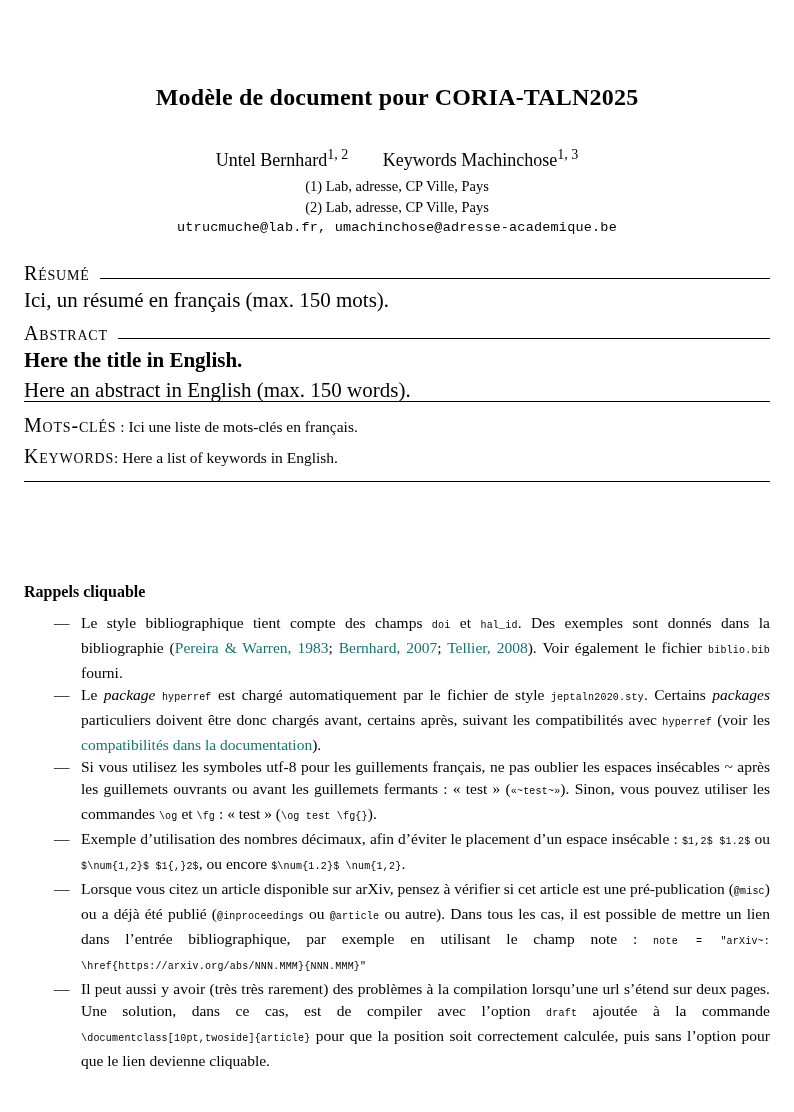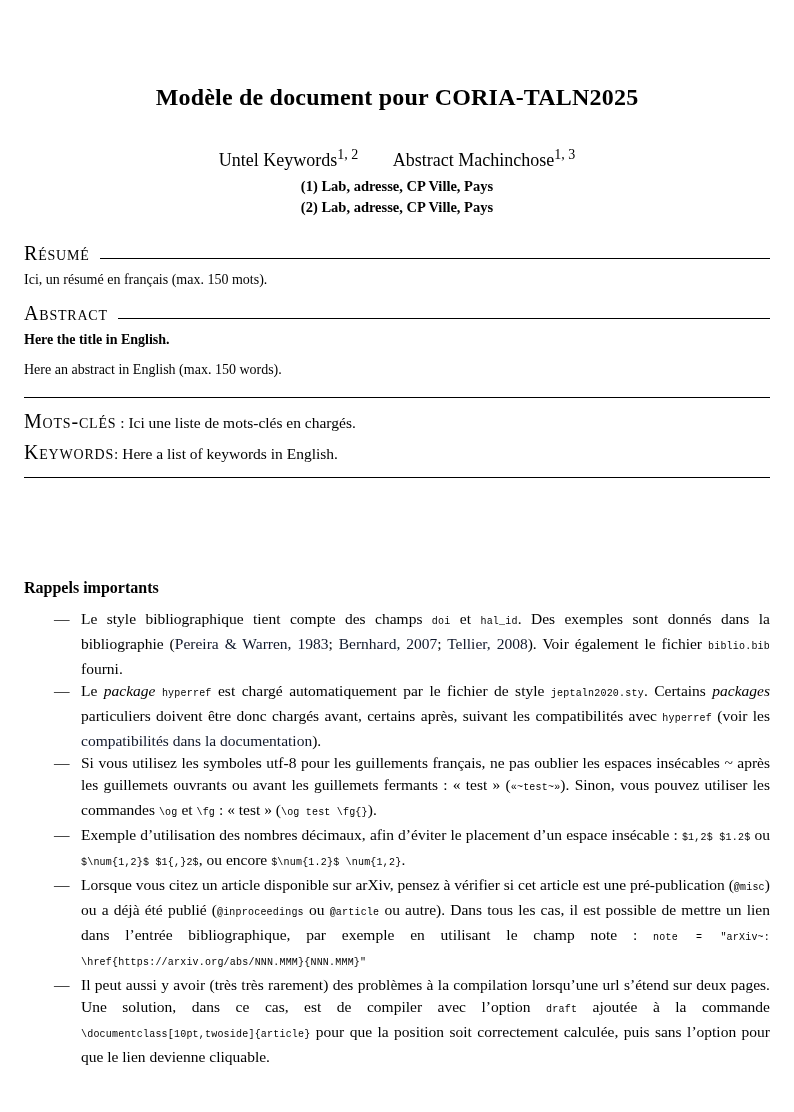--- a/index.html
+++ b/index.html
@@ -9,94 +9,95 @@
     font-family:"Liberation Serif", serif; color:#000;
   }
   .title {
     padding-top:84px; text-align:center;
     font-size:24px; font-weight:bold; letter-spacing:0.2px;
   }
   .authors { margin-top:38px; text-align:center; font-size:18px; line-height:23px; }
   .author + .author { margin-left:30px; }
   .author sup { font-size:14px; line-height:0; }
   .affiliations { margin-top:4px; }
-  .affil { text-align:center; font-size:14.5px; line-height:21px;font-weight:bold; }
+  .affil { text-align:center; font-size:14.5px; line-height:21px; }
   .email {
     text-align:center; font-family:"Liberation Mono", monospace;
     font-size:13.5px; line-height:20px; letter-spacing:0.2px;
   }
   .section-head { display:flex; align-items:flex-end; margin-top:25px;justify-content:center; }
   .section-head .sc-label {
     font-variant:small-caps; font-size:20px; line-height:20px; letter-spacing:0.8px;
   }
   .section-head .rule { flex:1; height:1.3px; background:#000; margin-left:10px; margin-bottom:4px; }
-  .body-text { font-size:14px; line-height:22px; }
+  .body-text { font-size:21px; line-height:22px; }
   .resume-text { margin-top:6px; }
   .head-abstract { margin-top:12px; }
   .english-title { margin-top:6px; font-weight:bold; }
-  .abstract-line { margin-top:8px; padding-bottom:16px; border-bottom:1.4px solid #000; }
+  .abstract-line { margin-top:8px; padding-bottom:0; border-bottom:1.4px solid #000; }
   .kw-line { margin-top:12px; font-size:15.5px; line-height:22px; }
   .kw-line .sc-label { font-variant:small-caps; font-size:20px; letter-spacing:0.8px; }
   .kw-line.keywords { margin-top:7px; }
   .divider { margin-top:12px; height:1.4px; background:#000; }
   .reminders-heading { margin-top:100px; font-size:16px; font-weight:bold; line-height:20px; }
   .list { margin-top:10px; }
   .item { display:flex; }
   .marker { width:57px; padding-left:30px; box-sizing:border-box; flex-shrink:0;
             font-size:15.5px; line-height:22px; }
   .content { flex:1; text-align:justify; font-size:15.5px; line-height:22px;
              hyphens:manual; -webkit-hyphens:manual; }
   .seg-code {
     font-family:"Liberation Mono", monospace; font-size:10px; letter-spacing:0.2px;
   }
   .seg-italic { font-style:italic; }
-  .seg-link { color:#0f172a; }
+  .seg-link { color:#0f766e; }
 </style>
 </head>
 <body>
 
 <div id="page">
 
   <div class="title">Modèle de document pour CORIA-TALN2025</div>
 
   <div class="authors">
-    <span class="author"><span>Untel Keywords</span><sup>1, 2</sup></span>
-    <span class="author"><span>Abstract Machinchose</span><sup>1, 3</sup></span>
+    <span class="author"><span>Untel Bernhard</span><sup>1, 2</sup></span>
+    <span class="author"><span>Keywords Machinchose</span><sup>1, 3</sup></span>
   </div>
 
   <div class="affiliations">
     <div class="affil">(1) Lab, adresse, CP Ville, Pays</div>
     <div class="affil">(2) Lab, adresse, CP Ville, Pays</div>
   </div>
 
+  <div class="email">utrucmuche@lab.fr, umachinchose@adresse-academique.be</div>
 
   <div class="section-head">
     <span class="sc-label">Résumé</span>
     <span class="rule"></span>
   </div>
   <div class="body-text resume-text">Ici, un résumé en français (max. 150 mots).</div>
 
   <div class="section-head head-abstract">
     <span class="sc-label">Abstract</span>
     <span class="rule"></span>
   </div>
   <div class="body-text english-title">Here the title in English.</div>
   <div class="body-text abstract-line">Here an abstract in English (max. 150 words).</div>
 
   <div class="kw-line motscles">
-    <span class="sc-label">Mots-clés</span><span> : </span><span>Ici une liste de mots-clés en chargés.</span>
+    <span class="sc-label">Mots-clés</span><span> : </span><span>Ici une liste de mots-clés en français.</span>
   </div>
 
   <div class="kw-line keywords">
     <span class="sc-label">Keywords</span><span>: </span><span>Here a list of keywords in English.</span>
   </div>
 
   <div class="divider"></div>
 
-  <div class="reminders-heading">Rappels importants</div>
+  <div class="reminders-heading">Rappels cliquable</div>
 
   <div class="list">
     <div class="item">
       <span class="marker">—</span>
       <div class="content"><span class="seg-plain">Le style bibliographique tient compte des champs </span><span class="seg-code">doi</span><span class="seg-plain"> et </span><span class="seg-code">hal_id</span><span class="seg-plain">. Des exemples sont donnés dans la bibliographie (</span><span class="seg-link">Pereira &amp; Warren, 1983</span><span class="seg-plain">; </span><span class="seg-link">Bernhard, 2007</span><span class="seg-plain">; </span><span class="seg-link">Tellier, 2008</span><span class="seg-plain">). Voir également le fichier </span><span class="seg-code">biblio.bib</span><span class="seg-plain"> fourni.</span></div>
     </div>
     <div class="item">
       <span class="marker">—</span>
       <div class="content"><span class="seg-plain">Le </span><span class="seg-italic">package</span><span class="seg-plain"> </span><span class="seg-code">hyperref</span><span class="seg-plain"> est chargé automatiquement par le fichier de style </span><span class="seg-code">jeptaln2020.sty</span><span class="seg-plain">. Certains </span><span class="seg-italic">packages</span><span class="seg-plain"> particuliers doivent être donc chargés avant, certains après, suivant les compatibilités avec </span><span class="seg-code">hyperref</span><span class="seg-plain"> (voir les </span><span class="seg-link">compatibilités dans la documentation</span><span class="seg-plain">).</span></div>
     </div>

